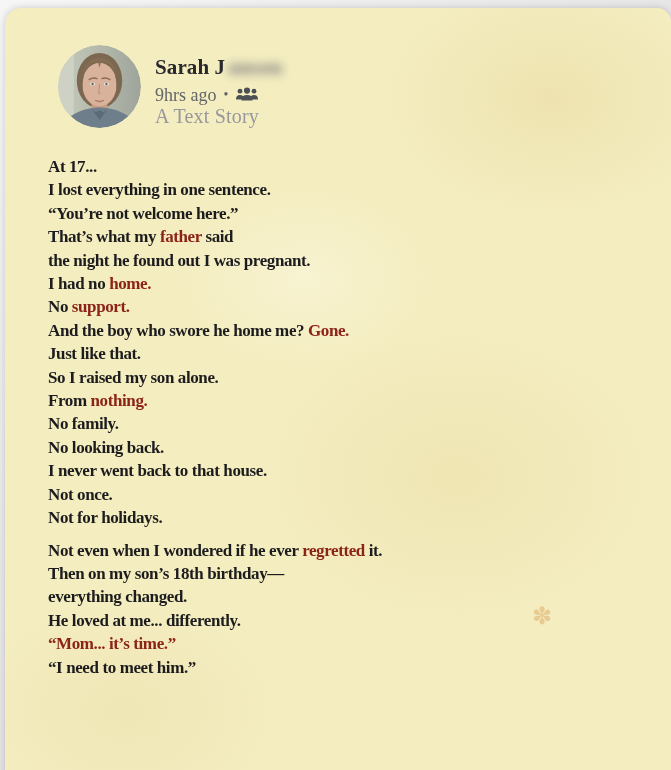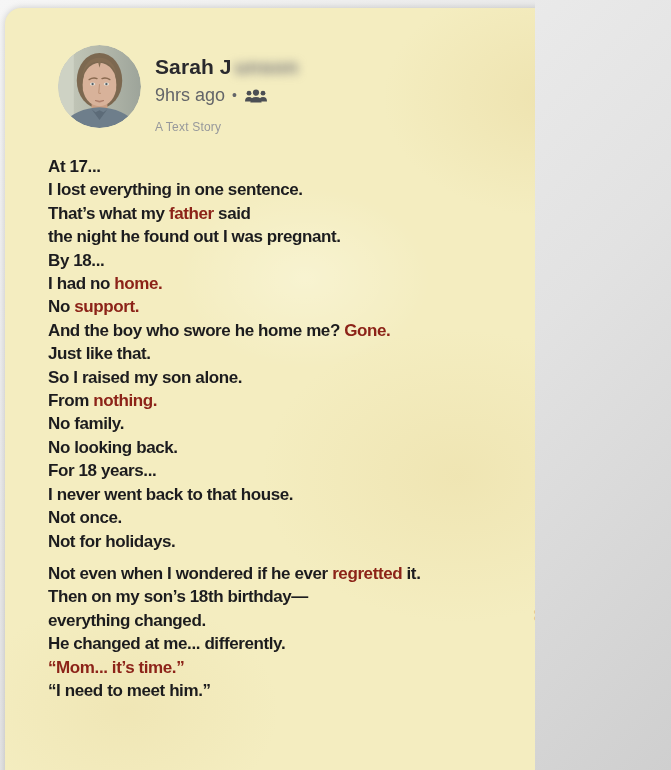--- a/index.html
+++ b/index.html
@@ -2,41 +2,41 @@
 <html style="--card-bg: #f4edc0; --text: #1c1c1e; --highlight: #8c2318; --author: #29292d; --meta: #636569; --subtitle: #96989b;"><head>
 <meta charset="utf-8">
 <style>
   :root{
     --card-bg:#f4edc0; --text:#1c1c1e; --highlight:#8c2318;
     --author:#29292d; --meta:#636569; --subtitle:#96989b;
   }
   *{box-sizing:border-box; margin:0; padding:0;}
   html,body{width:671px; height:770px; overflow:hidden;}
   body{font-family:"Liberation Sans","DejaVu Sans",sans-serif; background:linear-gradient(135deg,#f6f6f6 0%,#e2e2e2 60%,#cfcfcf 100%);}
-  .stage{position:relative; width:535px; height:770px; overflow:hidden;}
+  .stage{position:relative; width:671px; height:770px; overflow:hidden;font-family:Liberation Serif, serif;}
   .card{
     position:absolute; left:5px; top:8px; width:666px; height:900px;
     background:
       radial-gradient(240px 170px at 82% 10%, rgba(224,204,138,.30), transparent 70%),
       radial-gradient(280px 210px at 68% 52%, rgba(226,207,142,.26), transparent 70%),
       radial-gradient(220px 160px at 18% 78%, rgba(224,206,144,.22), transparent 70%),
       radial-gradient(180px 130px at 45% 30%, rgba(255,255,240,.35), transparent 70%),
       var(--card-bg);
     border-radius:16px 14px 0 0;
     box-shadow:0 0 7px rgba(0,0,0,.18);
   }
   .avatar{position:absolute; left:53px; top:37px; width:83px; height:83px; border-radius:50%; overflow:hidden; cursor:pointer;}
   .avatar svg{display:block; width:100%; height:100%;}
   .header-text{position:absolute; left:150px; top:46px;}
   .author-line{font-size:21px; font-weight:700; line-height:26px; color:var(--author); letter-spacing:.1px; white-space:nowrap;}
   .blur-name{display:inline-block; filter:blur(5px); color:#77777b; margin-left:3px;}
-  .meta-line{display:flex; align-items:center; gap:7px; margin-top:4px; font-size:18px; line-height:22px; color:var(--meta);}
+  .meta-line{display:flex; gap:7px; margin-top:4px; font-size:18px; line-height:22px; color:var(--meta);}
   .dot{font-size:14px; line-height:22px;}
   .group-icon{display:block; margin-top:2px;}
-  .subtitle{margin-top:11px; font-size:12px; line-height:20px; color:var(--subtitle); letter-spacing:.2px;}
+  .subtitle{margin-top:0; font-size:20px; line-height:20px; color:var(--subtitle); letter-spacing:.2px;}
   .story{position:absolute; left:43px; top:147px; width:592px;}
   .story-line{font-size:17px; font-weight:700; line-height:23.4px; letter-spacing:-0.4px; color:var(--text); white-space:nowrap;}
   .story-line .hl{color:var(--highlight);}
   .story-block + .story-block{margin-top:9px;}
   .flower{position:absolute; left:527px; top:594px; font-size:24px; color:#ddab63; opacity:.5;}
 </style>
 </head>
 <body>
 
 <div class="stage">
@@ -96,41 +96,40 @@
           </g>
         </svg>
       </div>
       <div class="subtitle">A Text Story</div>
     </div>
 
     <div class="story">
         <div class="story-block">
           <div class="story-line"><span>At 17...</span></div>
           <div class="story-line"><span>I lost everything in one sentence.</span></div>
+          <div class="story-line"><span>“You’re not welcome here.”</span></div>
           <div class="story-line"><span>That’s what my </span><span class="hl">father</span><span> said</span></div>
           <div class="story-line"><span>the night he found out I was pregnant.</span></div>
-          <div class="story-line"><span>By 18...</span></div>
           <div class="story-line"><span>I had no </span><span class="hl">home.</span></div>
           <div class="story-line"><span>No </span><span class="hl">support.</span></div>
           <div class="story-line"><span>And the boy who swore he home me? </span><span class="hl">Gone.</span></div>
           <div class="story-line"><span>Just like that.</span></div>
           <div class="story-line"><span>So I raised my son alone.</span></div>
           <div class="story-line"><span>From </span><span class="hl">nothing.</span></div>
           <div class="story-line"><span>No family.</span></div>
           <div class="story-line"><span>No looking back.</span></div>
-          <div class="story-line"><span>For 18 years...</span></div>
           <div class="story-line"><span>I never went back to that house.</span></div>
           <div class="story-line"><span>Not once.</span></div>
           <div class="story-line"><span>Not for holidays.</span></div>
         </div>
         <div class="story-block">
           <div class="story-line"><span>Not even when I wondered if he ever </span><span class="hl">regretted</span><span> it.</span></div>
           <div class="story-line"><span>Then on my son’s 18th birthday—</span></div>
           <div class="story-line"><span>everything changed.</span></div>
-          <div class="story-line"><span>He changed at me... differently.</span></div>
+          <div class="story-line"><span>He loved at me... differently.</span></div>
           <div class="story-line"><span class="hl">“Mom... it’s time.”</span></div>
           <div class="story-line"><span>“I need to meet him.”</span></div>
         </div>
       </div>
 
     <div class="flower">✽</div>
   </div>
 </div>
 
 </body></html>

